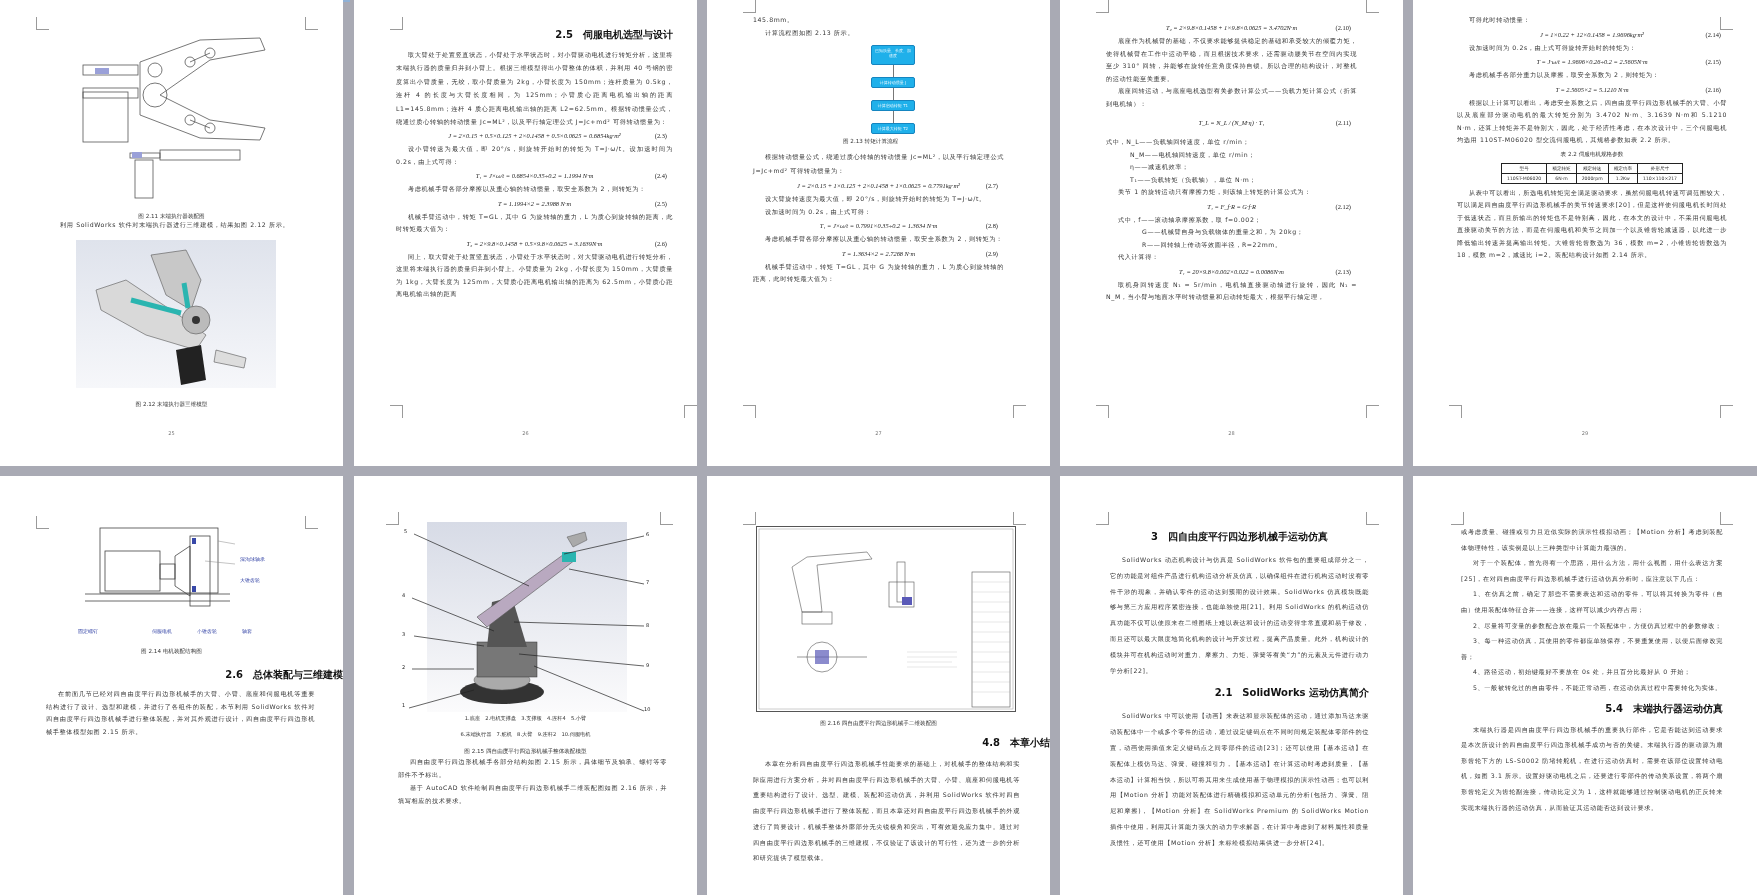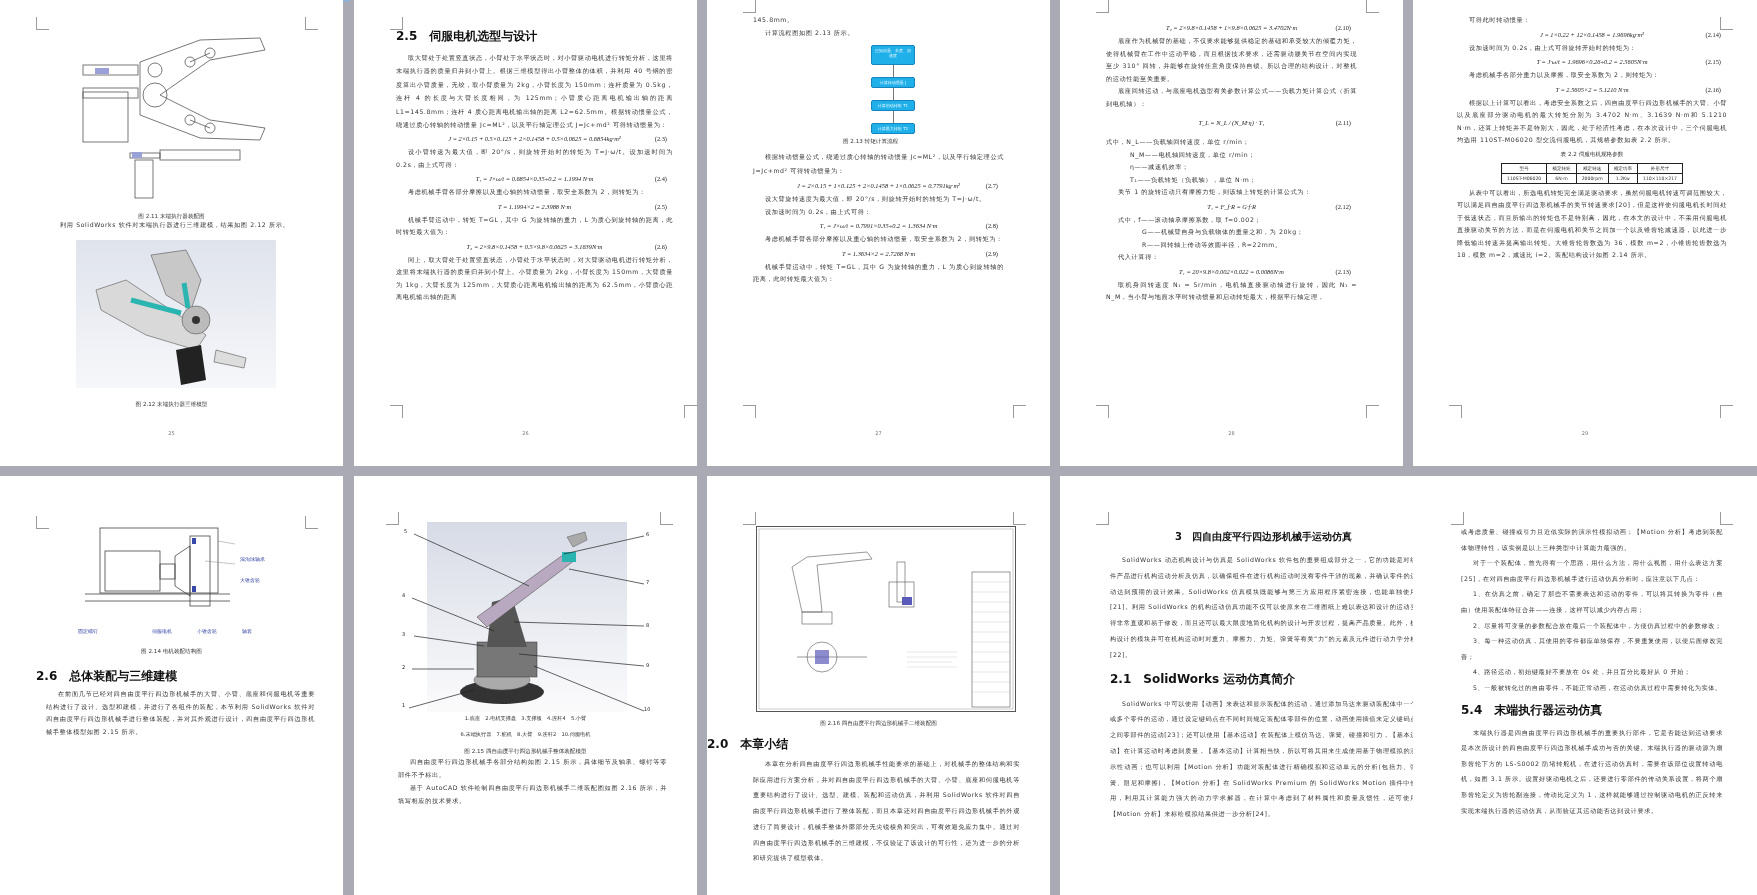--- a/index.html
+++ b/index.html
@@ -9,21 +9,21 @@
   .crop{position:absolute;width:12px;height:12px;border-color:#9a9a9a;border-style:solid;border-width:0;}
   .crop.tl{border-right-width:1px;border-bottom-width:1px;}
   .crop.tr{border-left-width:1px;border-bottom-width:1px;}
   .crop.bl{border-right-width:1px;border-top-width:1px;}
   .crop.br{border-left-width:1px;border-top-width:1px;}
   .content{position:absolute;left:46px;right:46px;top:22px;}
   .p{font-size:6.2px;line-height:12.5px;color:#333;text-indent:12px;text-align:justify;margin:0;letter-spacing:0.6px;}
   .p.noindent{text-indent:0;}
   .eq{font-size:6.4px;line-height:15px;color:#222;font-family:"Liberation Serif",serif;font-style:italic;display:flex;justify-content:center;position:relative;}
   .eq .num{position:absolute;right:6px;font-style:normal;}
-  .h2{font-size:12px;font-weight:bold;text-align:left;margin:6px 0 6px 0;color:#111;}
+  .h2{font-size:10px;font-weight:bold;text-align:right;margin:6px 0 6px 0;color:#111;}
   .h1{font-size:10px;font-weight:bold;text-align:center;margin:6px 0 8px 0;color:#111;}
   .cap{font-size:5.6px;text-align:center;color:#333;margin:4px 0;}
   .pgnum{position:absolute;bottom:30px;left:0;right:0;text-align:center;font-size:5px;color:#777;}
   .flowbox{background:#1fb0ea;border:1px solid #1585c0;color:#e8f7ff;font-size:4px;text-align:center;border-radius:2px;padding:2px;margin:0 auto;width:38px;}
   .flowline{width:1px;height:12px;background:#777;margin:0 auto;}
   table.spec{border-collapse:collapse;margin:3px auto;font-size:4.6px;color:#333;}
   table.spec td{border:1px solid #222;padding:2px 5px;text-align:center;}
   .legend{font-size:5.2px;text-align:center;color:#333;line-height:10px;}
   .lbl{position:absolute;font-size:5px;color:#3848a8;}
 </style>
@@ -339,25 +339,25 @@
         <line x1="215" y1="155" x2="253" y2="155"></line>
           <line x1="215" y1="165" x2="253" y2="165"></line>
         <line x1="150" y1="125" x2="200" y2="125"></line>
           <line x1="150" y1="130" x2="200" y2="130"></line>
         <line x1="150" y1="135" x2="195" y2="135"></line>
           <line x1="150" y1="140" x2="200" y2="140"></line>
       </g>
     </svg>
   </div>
   <div class="cap" style="position:absolute;left:0;right:0;top:240px;">图 2.16 四自由度平行四边形机械手二维装配图</div>
-  <div class="h2" style="position:absolute;left:0;right:0;top:254px;">2.0　本章小结</div>
+  <div class="h2" style="position:absolute;left:0;right:0;top:254px;">4.8　本章小结</div>
   <p class="p" style="position:absolute;left:46px;right:30px;top:280px;line-height:15.7px;">本章在分析四自由度平行四边形机械手性能要求的基础上，对机械手的整体结构和实际应用进行方案分析，并对四自由度平行四边形机械手的大臂、小臂、底座和伺服电机等重要结构进行了设计、选型、建模、装配和运动仿真，并利用 SolidWorks 软件对四自由度平行四边形机械手进行了整体装配，而且本章还对四自由度平行四边形机械手的外观进行了简要设计，机械手整体外廓部分无尖锐棱角和突出，可有效避免应力集中。通过对四自由度平行四边形机械手的三维建模，不仅验证了该设计的可行性，还为进一步的分析和研究提供了模型载体。</p>
 </div>
 
-<div class="page" style="left:1060px;top:476px;width:343px;height:419px;padding-left:48px;">
+<div class="page" style="left:1060px;top:476px;width:343px;height:419px;">
   <div class="crop tl" style="left:36px;top:36px;"></div>
   <div class="crop tr" style="right:24px;top:36px;"></div>
   <div class="content" style="top:48px;left:50px;right:34px;">
     <div class="h1">3　四自由度平行四边形机械手运动仿真</div>
     <p class="p" style="line-height:15.8px;">SolidWorks 动态机构设计与仿真是 SolidWorks 软件包的重要组成部分之一，它的功能是对组件产品进行机构运动分析及仿真，以确保组件在进行机构运动时没有零件干涉的现象，并确认零件的运动达到预期的设计效果。SolidWorks 仿真模块既能够与第三方应用程序紧密连接，也能单独使用[21]。利用 SolidWorks 的机构运动仿真功能不仅可以使原来在二维图纸上难以表达和设计的运动变得非常直观和易于修改，而且还可以最大限度地简化机构的设计与开发过程，提高产品质量。此外，机构设计的模块并可在机构运动时对重力、摩擦力、力矩、弹簧等有关“力”的元素及元件进行动力学分析[22]。</p>
     <div class="h2" style="margin:8px 0;">2.1　SolidWorks 运动仿真简介</div>
     <p class="p" style="line-height:15.8px;">SolidWorks 中可以使用【动画】来表达和显示装配体的运动，通过添加马达来驱动装配体中一个或多个零件的运动，通过设定键码点在不同时间规定装配体零部件的位置，动画使用插值来定义键码点之间零部件的运动[23]；还可以使用【基本运动】在装配体上模仿马达、弹簧、碰撞和引力，【基本运动】在计算运动时考虑到质量，【基本运动】计算相当快，所以可将其用来生成使用基于物理模拟的演示性动画；也可以利用【Motion 分析】功能对装配体进行精确模拟和运动单元的分析(包括力、弹簧、阻尼和摩擦)，【Motion 分析】在 SolidWorks Premium 的 SolidWorks Motion 插件中使用，利用其计算能力强大的动力学求解器，在计算中考虑到了材料属性和质量及惯性，还可使用【Motion 分析】来标绘模拟结果供进一步分析[24]。</p>
   </div>
 </div>
 

